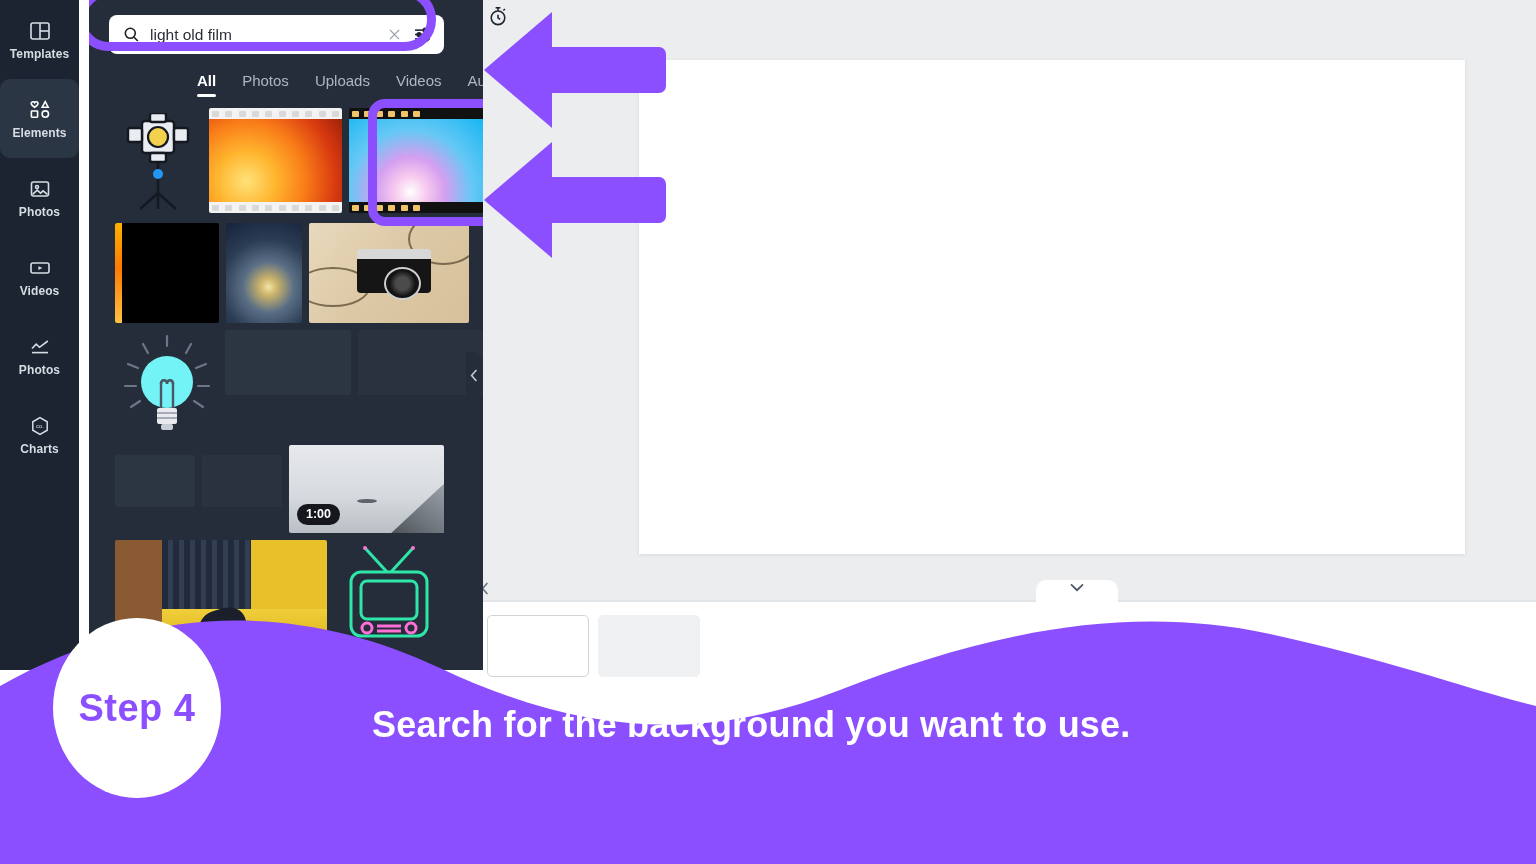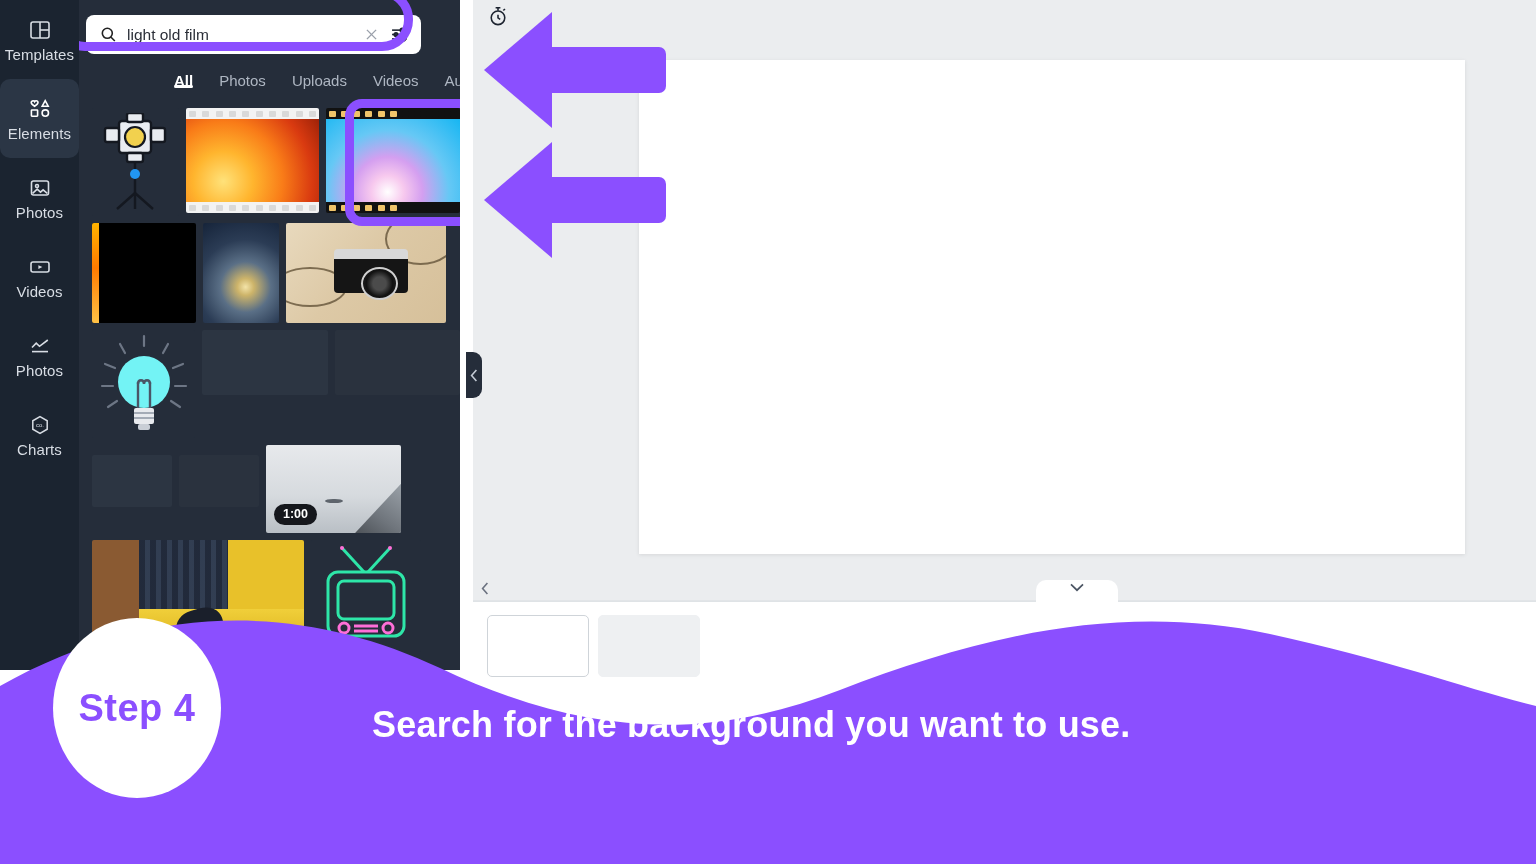--- a/index.html
+++ b/index.html
@@ -17,47 +17,47 @@
   #rail {
     position:absolute; left:0; top:0; width:79px; height:670px;
     background:#1b2430; z-index:5;
   }
   .rail-item {
     position:relative; width:79px; height:79px;
     display:flex; flex-direction:column; align-items:center; justify-content:center;
     gap:5px; color:#d8dde4; cursor:pointer;
   }
   .rail-item.active { background:#2b3645; border-radius:10px; }
-  .rail-label { font-size:15px; font-weight:400; letter-spacing:.1px; line-height:1; }
+  .rail-label { font-size:12px; font-weight:700; letter-spacing:.1px; line-height:1; }
   .rail-ico { width:24px; height:24px; display:block; }
 
   
   #panel {
-    position:absolute; left:66px; top:0; width:394px; height:670px;
+    position:absolute; left:89px; top:0; width:394px; height:670px;
     background:#252d3a; z-index:4; overflow:hidden;text-decoration:underline;
   }
   #panel-inner { position:absolute; inset:0; }
 
   
   #search-wrap { position:absolute; left:20px; top:15px; width:335px; height:39px; }
   #search-box {
     position:absolute; inset:0; background:#fff; border-radius:8px;
     display:flex; align-items:center; padding:0 11px 0 13px; gap:9px;
   }
   #search-val { flex:1; font-size:15.5px; color:#2b2f38; line-height:1;
                 white-space:nowrap; overflow:hidden; }
   #search-hi {
     position:absolute; left:-12px; top:-12px; width:359px; height:63px;
     border:9px solid #8b4fff; border-radius:31px; pointer-events:none; z-index:3;
   }
 
   
   #tabs { position:absolute; left:108px; top:73px; display:flex; gap:26px; }
   .tab { font-size:15px; color:#aeb6c2; cursor:pointer; position:relative;
-         line-height:1; }
+         padding-bottom:9px; line-height:1; }
   .tab.active { color:#fff; font-weight:700; }
   .tab.active::after {
     content:""; position:absolute; left:0; right:0; bottom:0; height:3px;
     background:#fff; border-radius:2px;
   }
 
   
   #results { position:absolute; left:26px; top:108px; width:368px; }
   .row { display:flex; gap:7px; margin-bottom:7px; align-items:flex-start; }
   .cell { position:relative; overflow:hidden; border-radius:2px; cursor:pointer; }
@@ -411,21 +411,21 @@
               <rect x="40" y="90" width="12" height="6" rx="2" fill="#c9ced6"></rect>
             </svg>
           </div>
           <div class="cell ph-dim" style="width:126px;height:65px;"></div>
           <div class="cell ph-dim2" style="width:126px;height:65px;"></div>
         </div>
 
         <div class="row">
           <div class="cell ph-dim" style="width:80px;height:52px;margin-top:10px;"></div>
           <div class="cell ph-dim2" style="width:80px;height:52px;margin-top:10px;"></div>
-          <div class="cell ph-sea" style="width:135px;height:88px;">
+          <div class="cell ph-sea" style="width:155px;height:88px;">
             <div class="shore"></div>
             <div class="boat"></div>
             <span class="dur-badge">1:00</span>
           </div>
         </div>
 
         <div class="row">
           <div class="cell ph-basket" style="width:212px;height:112px;">
             <div class="crowd"></div>
             <div class="floor"></div>

